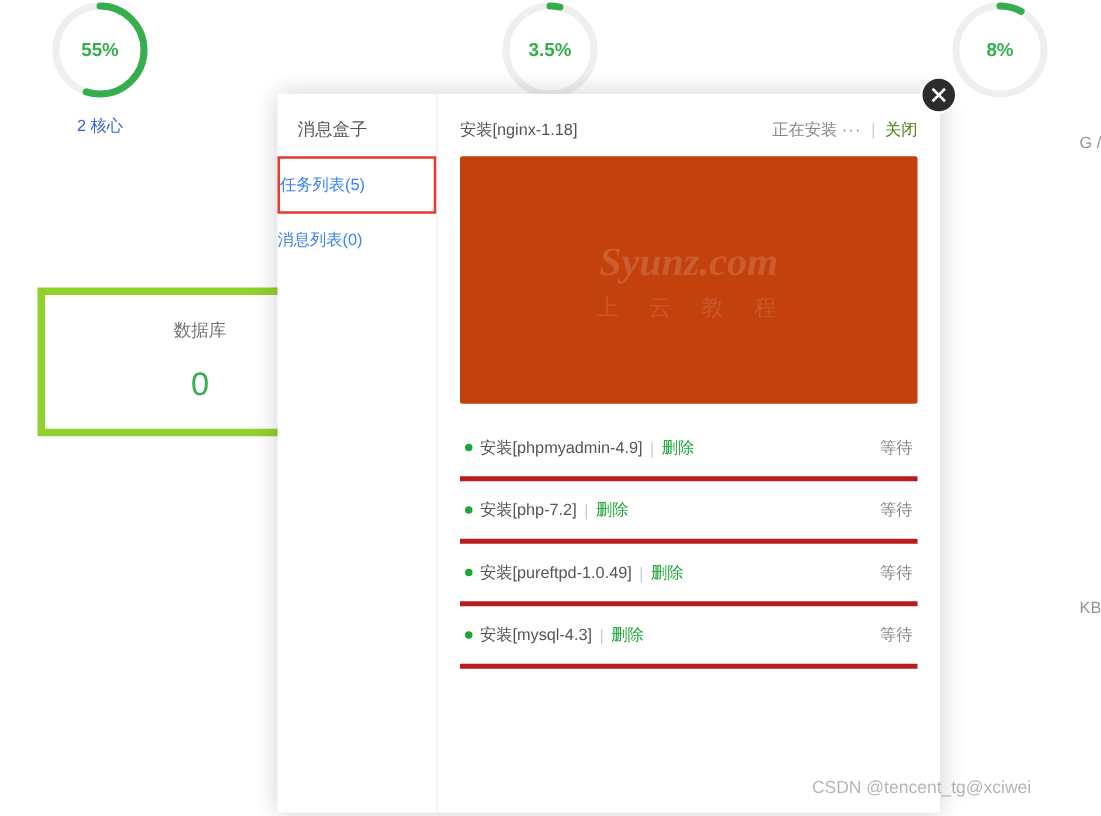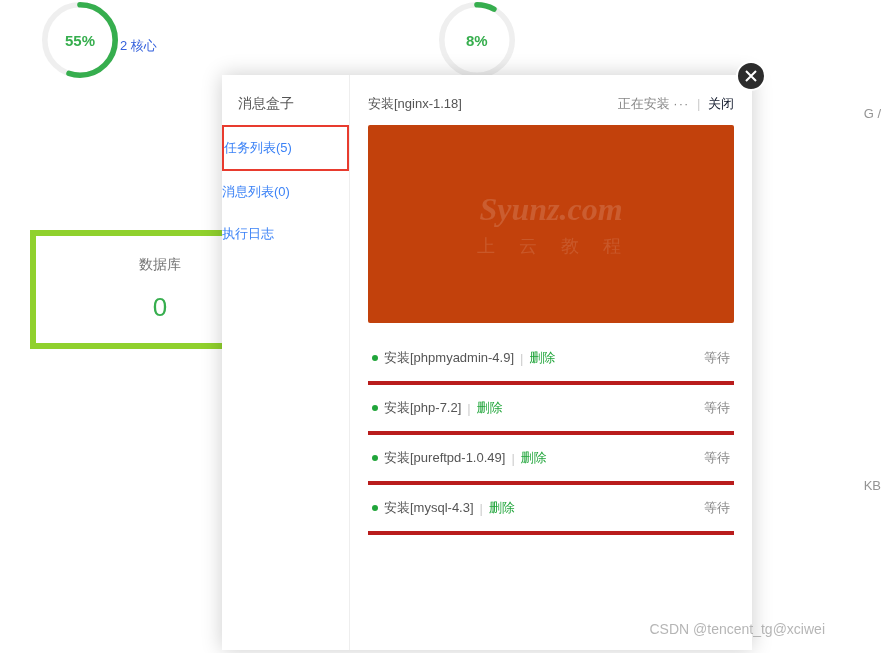--- a/index.html
+++ b/index.html
@@ -16,21 +16,21 @@
     
     
     .gauges {
       display: flex;
       padding: 0 40px;
       gap: 200px;
       position: absolute;
       top: 0;
       width: 100%;
     }
-    .gauge-wrap { display: flex; flex-direction: row; align-items: center; }
+    .gauge-wrap { display: flex; flex-direction: column; align-items: center; }
     .gauge {
       width: 80px; height: 80px;
       position: relative;
       display: flex; align-items: center; justify-content: center;
     }
     .gauge svg { position: absolute; top: 0; left: 0; }
     .gauge-value { color: #20a53a; font-weight: bold; font-size: 15px; }
     .gauge-label { margin-top: 12px; color: #1d4ed8; font-size: 13px; }
     
     
@@ -108,21 +108,21 @@
       display: flex;
       justify-content: space-between;
       align-items: center;
       font-size: 13px;
       margin-bottom: 12px;
     }
     .task-header-left { color: #555; }
     .task-header-right { color: #888; }
     .ellipsis { letter-spacing: 1px; }
     .sep { color: #ccc; margin: 0 4px; }
-    .close-link { color: #0f172a; cursor: pointer; text-align: right; }
+    .close-link { color: #4d7c0f; cursor: pointer; text-align: right; }
     
     .terminal {
       background: #c2410c;
       height: 198px;
       border-radius: 2px;
       position: relative;
       display: flex;
       align-items: center;
       justify-content: center;
       flex-direction: column;
@@ -197,20 +197,29 @@
         <circle cx="50" cy="50" r="44" stroke="#20a53a" stroke-width="7" fill="none" stroke-dasharray="152 276" stroke-linecap="round" transform="rotate(-90 50 50)"></circle>
       </svg>
       <span class="gauge-value">55%</span>
     </div>
     <div class="gauge-label">2 核心</div>
   </div>
   <div class="gauge-wrap" style="margin-left:80px">
     <div class="gauge">
       <svg width="80" height="80" viewBox="0 0 100 100">
         <circle cx="50" cy="50" r="44" stroke="#eee" stroke-width="7" fill="none"></circle>
+        <circle cx="50" cy="50" r="44" stroke="#20a53a" stroke-width="7" fill="none" stroke-dasharray="10 276" stroke-linecap="round" transform="rotate(-90 50 50)"></circle>
+      </svg>
+      <span class="gauge-value">3.5%</span>
+    </div>
+  </div>
+  <div class="gauge-wrap" style="margin-left:80px">
+    <div class="gauge">
+      <svg width="80" height="80" viewBox="0 0 100 100">
+        <circle cx="50" cy="50" r="44" stroke="#eee" stroke-width="7" fill="none"></circle>
         <circle cx="50" cy="50" r="44" stroke="#20a53a" stroke-width="7" fill="none" stroke-dasharray="22 276" stroke-linecap="round" transform="rotate(-90 50 50)"></circle>
       </svg>
       <span class="gauge-value">8%</span>
     </div>
   </div>
 </div>
 
 <div class="right-frag">G /</div>
 <div class="right-frag2">KB</div>
 
@@ -225,21 +234,20 @@
   <div class="close-btn">
     <svg width="14" height="14" viewBox="0 0 14 14">
         <path d="M2 2 L12 12 M12 2 L2 12" stroke="#fff" stroke-width="2"></path>
       </svg>
   </div>
 
   <div class="modal-sidebar">
     <div class="modal-title">消息盒子</div>
     <div class="sidebar-item active">任务列表(5)</div>
     <div class="sidebar-item">消息列表(0)</div>
-    <div class="sidebar-item">执行日志</div>
   </div>
 
   <div class="modal-content">
     <div class="task-header">
       <span class="task-header-left">安装[nginx-1.18]</span>
       <span class="task-header-right">
         <span>正在安装</span>
         <span class="ellipsis">···</span>
         <span class="sep">|</span>
         <span class="close-link">关闭</span>

